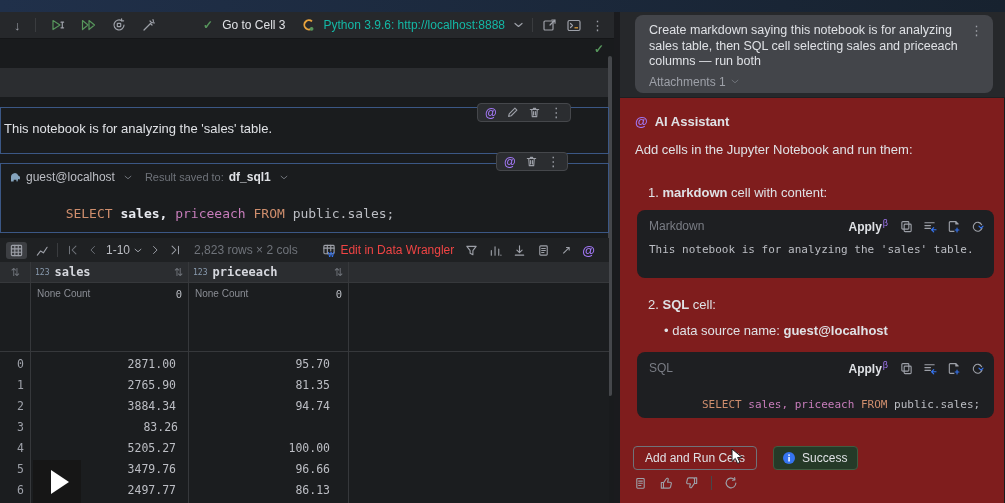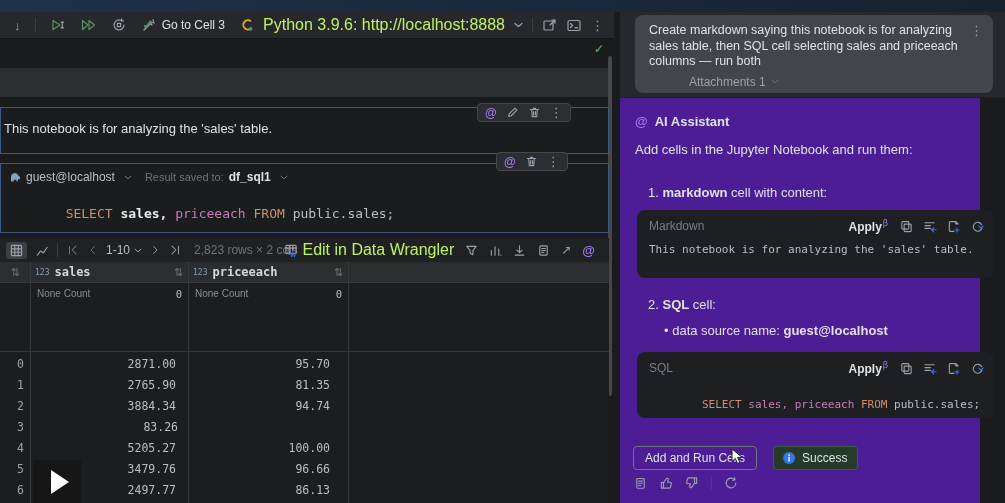--- a/index.html
+++ b/index.html
@@ -25,21 +25,21 @@
   .floatbar{background:#2b2d30;border:1px solid #45474b;border-radius:4px;display:flex;
             align-items:center;gap:9px;padding:2px 7px;z-index:5;}
   .tblhead{background:#2b2d30;}
   .colsep{width:1px;background:#36383b;}
   .hname{font-size:12px;font-weight:bold;color:#d5d7dd;}
   .sort{color:#6f737a;font-size:11px;font-family:"DejaVu Sans",sans-serif;}
   .t123{font-size:8px;color:#8a9cb0;font-family:"DejaVu Sans Mono",monospace;margin-right:5px;}
   .dcell{font-size:11.5px;color:#bcbec4;text-align:right;}
   .idx{font-size:11.5px;color:#9da0a8;text-align:right;}
   
-  .rp{left:620px;top:12px;width:360px;height:491px;background:#4c1d95;font-size:13px;color:#dfe1e5;}
+  .rp{left:620px;top:12px;width:360px;height:491px;background:#7f1d1d;font-size:13px;color:#dfe1e5;padding-left:24px;}
   .bubble{background:#43454a;border-radius:8px;box-sizing:border-box;}
   .codeblk{background:#1e1f22;border-radius:8px;box-sizing:border-box;}
   .blkhdr{display:flex;align-items:center;padding:8px 10px 0 12px;}
   .langlbl{color:#7a7d85;font-size:12px;flex:1;}
   .apply{font-size:12px;font-weight:bold;color:#dfe1e5;}
   .beta{font-size:9px;color:#A177F4;vertical-align:super;margin-left:1px;}
   .blkic{display:flex;align-items:center;gap:10px;margin-left:12px;}
   .codeln{padding:9px 12px 0 12px;font-size:11px;color:#bcbec4;white-space:pre;}
   .kw{color:#cf8e6d;}
   .colw{color:#e8eaf0;font-weight:bold;}
@@ -93,21 +93,21 @@
       </div>
       <div class="row" style="position:absolute;right:10px;gap:9px;">
         <span class="ck">✓</span>
         <span style="font-size:12px;color:#dfe1e5;">Go to Cell 3</span>
         <span style="margin-left:6px;">
           <svg width="14" height="14" viewBox="0 0 14 14">
               <path d="M11 3.4 A4.6 4.6 0 1 0 11.3 10" stroke="#e8a33d" stroke-width="1.9" fill="none"></path>
               <circle cx="10.6" cy="10.8" r="1.9" fill="#57965C"></circle>
             </svg>
         </span>
-        <span style="font-size:16px;color:#bef264;">Python 3.9.6: http://localhost:8888</span>
+        <span style="font-size:12px;color:#14b8a6;">Python 3.9.6: http://localhost:8888</span>
         <span>
           <svg width="9" height="6" viewBox="0 0 9 6">
               <path class="g" d="M1 1.5 L4.5 4.5 L8 1.5"></path>
             </svg>
         </span>
         <div style="width:1px;height:14px;background:#3a3c3f;"></div>
         <span>
           <svg width="15" height="15" viewBox="0 0 15 15">
               <rect x="2" y="3" width="9" height="9" rx="1" class="g"></rect>
               <path class="g" d="M8 7 L13 2 M9.8 2 H13 V5.2"></path>
@@ -226,21 +226,21 @@
         </span>
         <span style="font-size:12px;color:#6f737a;margin-left:4px;">2,823 rows × 2 cols</span>
       </div>
       <div class="row" style="position:absolute;right:14px;gap:11px;">
         <span class="row" style="gap:4px;">
           <svg width="14" height="13" viewBox="0 0 14 14">
               <rect x="1.5" y="1.5" width="11" height="9" rx="1" class="g"></rect>
               <path class="g" d="M1.5 4.5 h11 M5.2 1.5 v9 M8.9 1.5 v6"></path>
               <text x="6" y="14" font-size="7" font-weight="bold" fill="#3574F0">W</text>
             </svg>
-          <span style="font-size:16px;color:#bef264;">Edit in Data Wrangler</span>
+          <span style="font-size:12px;color:#ef4444;">Edit in Data Wrangler</span>
         </span>
         <span>
           <svg width="13" height="13" viewBox="0 0 14 14">
               <path class="g" d="M2 2.5 h10 L8.5 7.2 v4.3 l-3-1.6 V7.2 Z"></path>
             </svg>
         </span>
         <span>
           <svg width="13" height="13" viewBox="0 0 14 14">
               <path class="g" d="M2.5 12 V7 M6.5 12 V3 M10.5 12 V5.5"></path>
               <path class="g" d="M12.8 12 h.1"></path>
@@ -335,21 +335,21 @@
   </div>
 
   <div class="abs rp">
 
     <div class="abs" style="left:0;top:0;width:385px;height:85px;background:#26282b;border-bottom:1px solid #1e1f22;"></div>
 
     <div class="abs bubble" style="left:15px;top:3px;width:358px;height:78px;padding:8px 14px 6px 14px;">
       <div style="width:315px;font-size:12.5px;line-height:15.5px;color:#dfe1e5;">Create markdown saying this notebook is for analyzing sales table, then SQL cell selecting sales and priceeach columns — run both</div>
       <span class="kebab abs" style="right:10px;top:9px;">⋮</span>
       <div class="row" style="margin-top:5px;gap:5px;">
-        <span style="font-size:12px;color:#9da0a8;margin-left:40px;">Attachments 1</span>
+        <span style="font-size:12px;color:#9da0a8;">Attachments 1</span>
         <svg width="8" height="5" viewBox="0 0 9 6">
             <path class="g dim" d="M1 1.5 L4.5 4.5 L8 1.5"></path>
           </svg>
       </div>
     </div>
 
     <div class="row abs" style="left:15px;top:102px;gap:7px;">
       <span class="ai-at">@</span>
       <span style="font-weight:bold;font-size:13px;">AI Assistant</span>
     </div>

